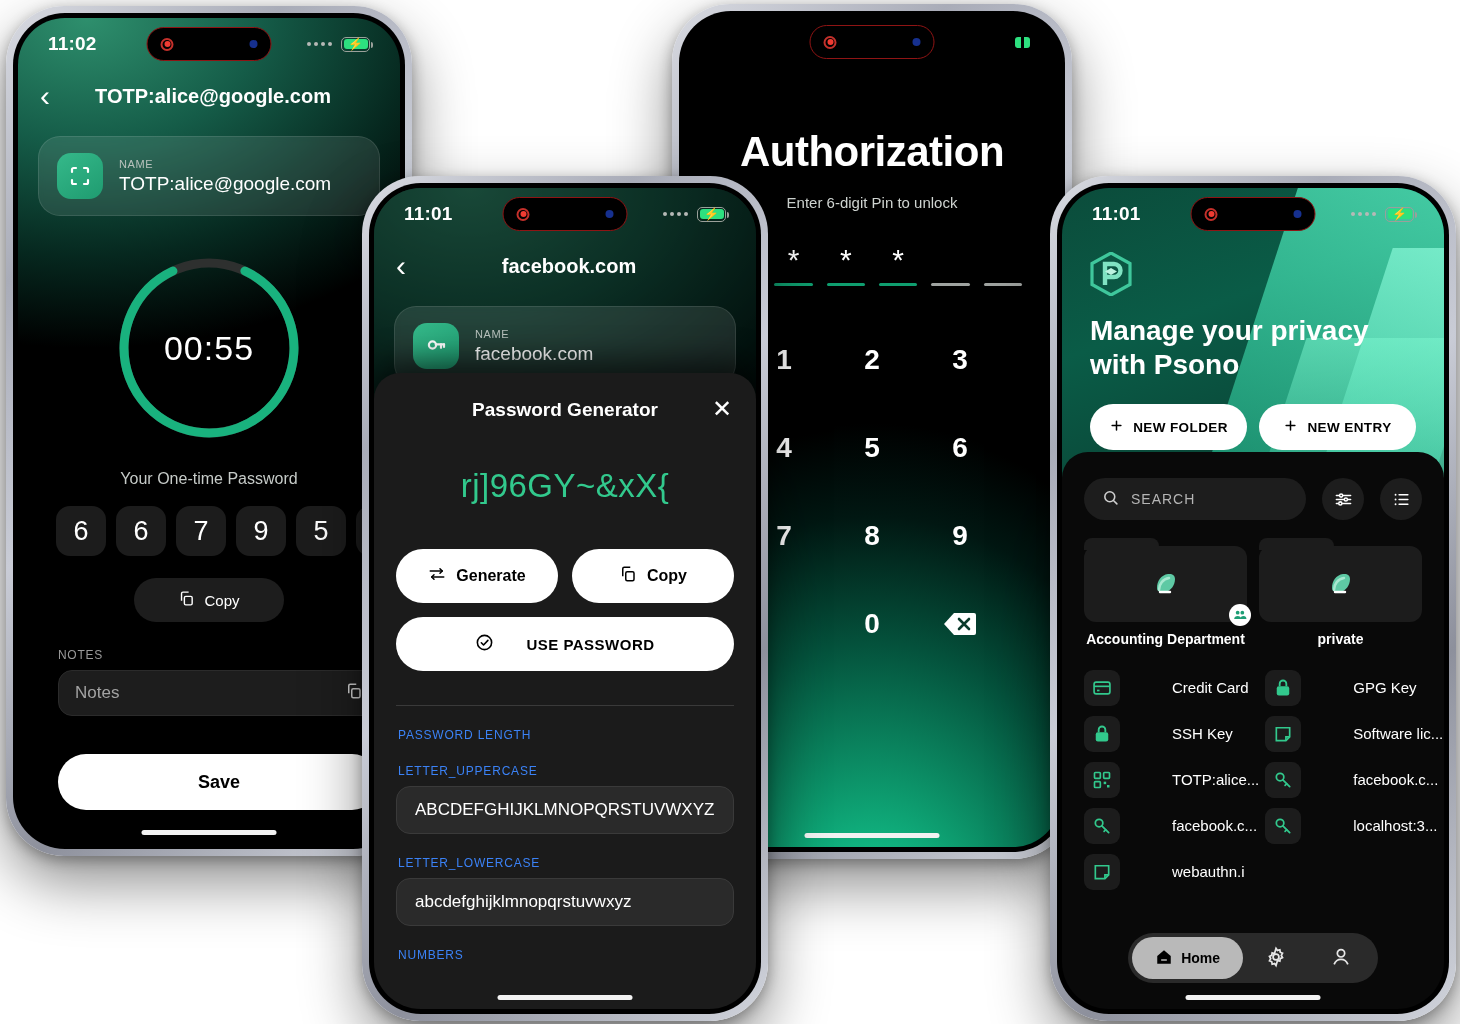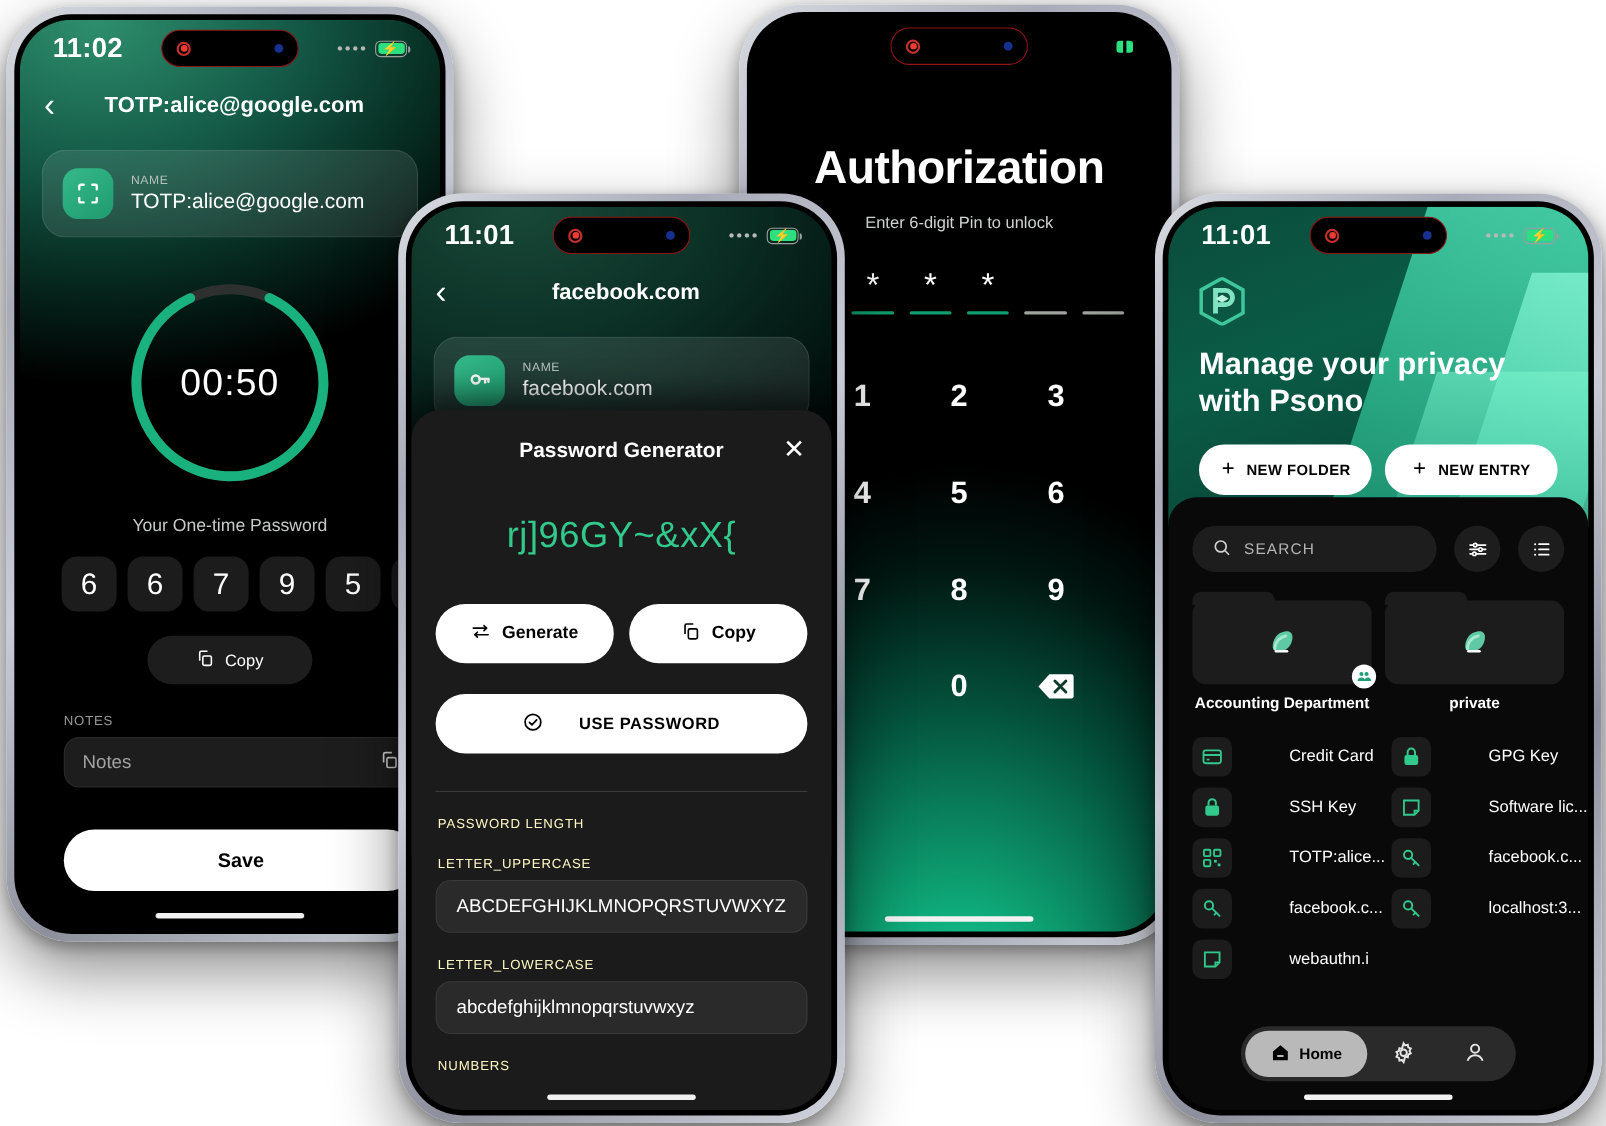--- a/index.html
+++ b/index.html
@@ -33,21 +33,21 @@
     position: relative;
     background: #000;
   }
 
   
   .statusbar {
     position: relative; height: 52px;
     display: flex; align-items: center; justify-content: space-between;
     padding: 0 30px; z-index: 6;
   }
-  .sb-time { color: #fff; font-size: 25px; font-weight: 700; letter-spacing: .2px; }
+  .sb-time { color: #fff; font-size: 19px; font-weight: 700; letter-spacing: .2px; }
   .sb-right { display: flex; align-items: center; gap: 9px; }
   .sb-dots { display: flex; gap: 3px; }
   .sb-dots i { width: 4px; height: 4px; border-radius: 50%; background: #b6b9b6; display: block; }
   .battery {
     width: 29px; height: 15px; border: 1.6px solid #9aa09a; border-radius: 5px;
     position: relative; display: flex; align-items: center; padding: 1.5px;
   }
   .battery::after { content:""; position:absolute; right:-4px; top:4px; width:2.5px; height:6px; background:#9aa09a; border-radius:0 2px 2px 0; }
   .battery .fill { background:#2de07f; border-radius:3px; width:100%; height:100%; }
   .battery .bolt { position:absolute; left:50%; top:50%; transform:translate(-50%,-50%); font-size:12px; color:#000; line-height:1; }
@@ -129,23 +129,23 @@
   }
   .sheet-head { display:flex; align-items:center; justify-content:center; position:relative; height:30px; }
   .sheet-title { color:#fff; font-size:19px; font-weight:700; }
   .sheet-x { position:absolute; right:2px; top:2px; color:#fff; font-size:24px; font-weight:300; line-height:1; }
   .genpass { text-align:center; color:#32c98d; font-size:33px; margin-top:42px; letter-spacing:.5px; font-family:"Liberation Sans", sans-serif; }
   .wbtn-row { display:flex; gap:14px; margin-top:44px; }
   .wbtn {
     flex:1; height:54px; border-radius:27px; background:#fff; color:#000;
     display:flex; align-items:center; justify-content:center; gap:10px; font-size:16px; font-weight:700;
   }
-  .wbtn.full { width:100%; margin-top:28px; font-size:15px; letter-spacing:.5px;gap:32px; }
+  .wbtn.full { width:100%; margin-top:14px; font-size:15px; letter-spacing:.5px;gap:32px; }
   .divider { height:1px; background:#3a3a3a; margin:34px 0 0 0; }
-  .gen-label { color:#fef9c3; font-size:12px; letter-spacing:.8px; margin:22px 0 8px 2px; }
+  .gen-label { color:#3b82f6; font-size:12px; letter-spacing:.8px; margin:22px 0 8px 2px; }
   .gen-field {
     height:48px; border-radius:14px; background:#2a2a2a; border:1px solid #3a3a3a;
     display:flex; align-items:center; padding:0 18px; color:#fff; font-size:17px;
   }
 
   
   #phone3 { left: 672px; top: 4px; width: 400px; height: 855px; z-index: 2; }
   .p3-bg {
     position:absolute; inset:0;
     background: radial-gradient(120% 70% at 50% 112%, #17e3a3 0%, #0d9b6e 26%, #04523c 52%, #011712 74%, #000 90%);
@@ -267,21 +267,21 @@
             <div class="fieldlabel">NAME</div>
             <div class="fieldvalue">TOTP:alice@google.com</div>
           </div>
         </div>
 
         <div class="ringwrap">
           <svg width="188" height="188" viewBox="0 0 188 188">
             <circle cx="94" cy="94" r="85" fill="none" stroke="#2e302f" stroke-width="9"></circle>
             <circle cx="94" cy="94" r="85" fill="none" stroke="#19b27e" stroke-width="9" stroke-linecap="round" stroke-dasharray="459 534" transform="rotate(-65 94 94)"></circle>
           </svg>
-          <div class="lbl">00:50</div>
+          <div class="lbl">00:55</div>
         </div>
 
         <div class="otp-caption">Your One-time Password</div>
 
         <div class="otp-row">
           <div class="otp-cell">6</div>
           <div class="otp-cell">6</div>
           <div class="otp-cell">7</div>
           <div class="otp-cell">9</div>
           <div class="otp-cell">5</div>

